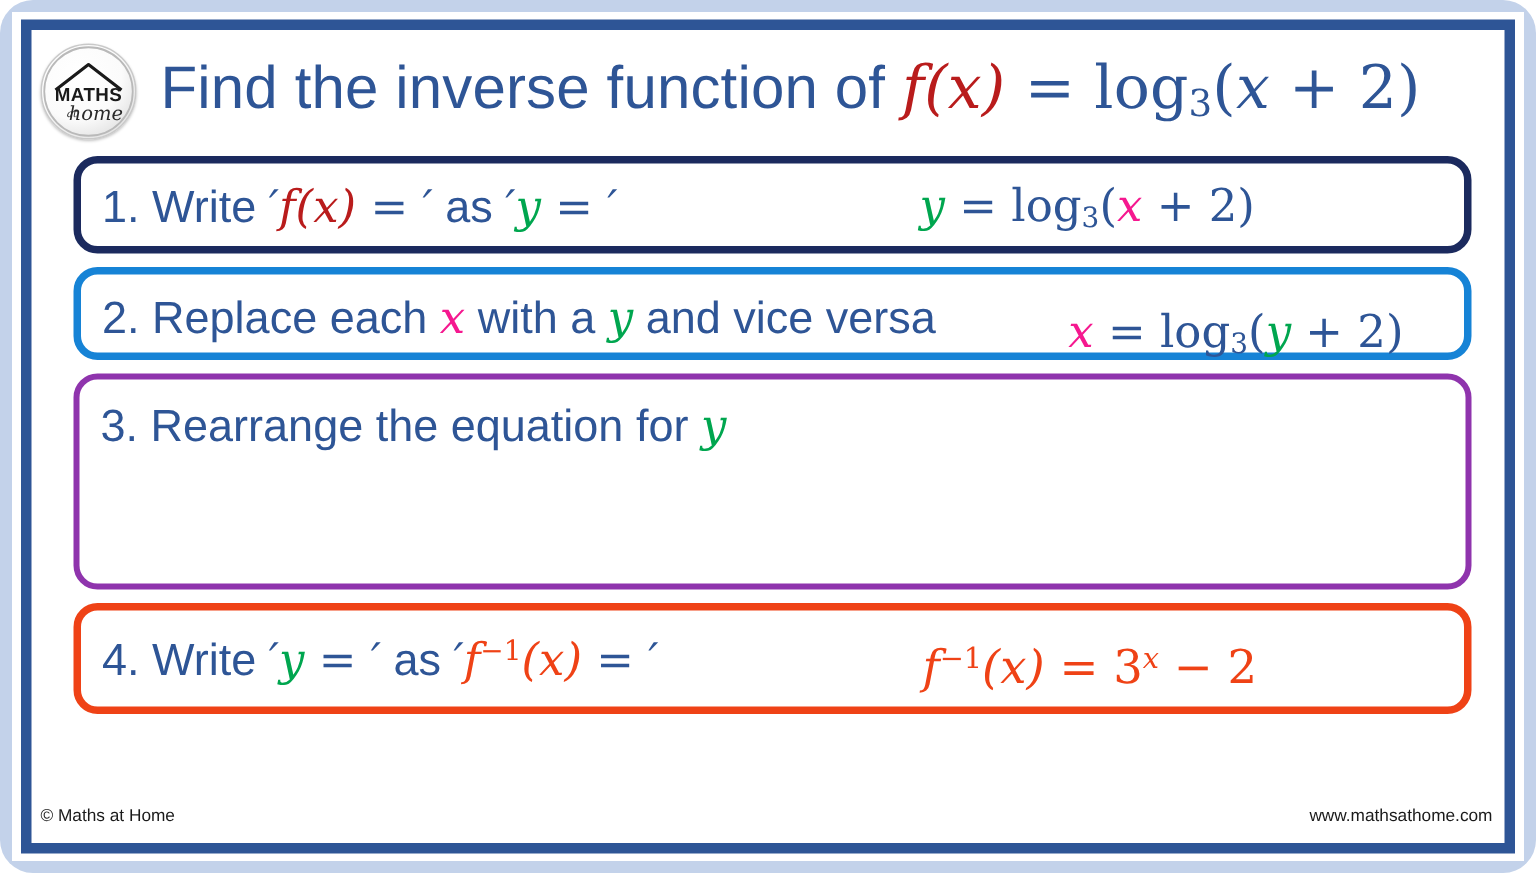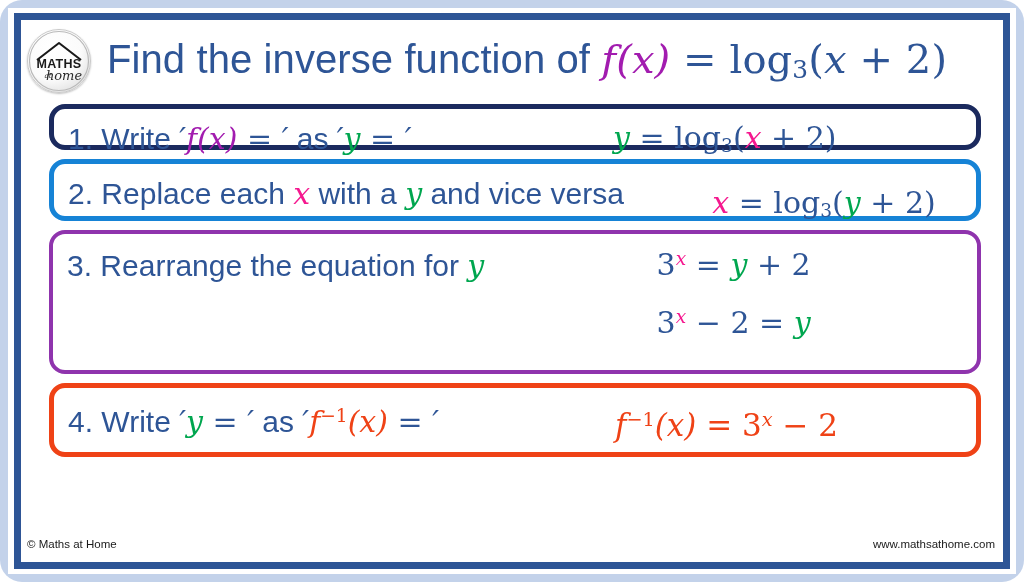--- a/index.html
+++ b/index.html
@@ -76,21 +76,21 @@
     line-height: 1;
   }
   .mathserif {
     font-family: "DejaVu Serif", "Liberation Serif", serif;
     font-style: italic;
   }
   .mathup {
     font-family: "DejaVu Serif", "Liberation Serif", serif;
     font-style: normal;
   }
-  .purple  { color: #a21caf; }
+  .purple  { color: #b91c1c; }
   .green   { color: #00a64f; }
   .pink    { color: #f5188f; }
   .navy    { color: #2e5596; }
   .orange  { color: #ef4216; }
   sub  { font-size: .62em; vertical-align: -.22em; }
   sup  { font-size: .62em; vertical-align: .52em; }
 
   
   #steps {
     position: absolute;
@@ -100,21 +100,21 @@
   }
   .step {
     position: relative;
     box-sizing: border-box;
     background: #ffffff;
     border-radius: 16px;
     margin-bottom: 9px;
     display: flex;
     align-items: flex-start;
   }
-  .step-1 { border: 5px solid #1b2a5e; height: 46px; }
+  .step-1 { border: 5px solid #1b2a5e; height: 65px; }
   .step-2 { border: 5px solid #1683d6; height: 62px; }
   .step-3 { border: 4px solid #8f34ad; height: 144px; }
   .step-4 { border: 5px solid #ef4216; height: 74px; }
 
   .step-label {
     font-size: 30px;
     color: #2e5596;
     white-space: nowrap;
     line-height: 1;
     padding-left: 14px;
@@ -201,28 +201,20 @@
           <div class="eq">
             <span class="mathserif pink">x</span><span class="mathup navy"> = </span><span class="mathup navy">log</span><sub class="mathup navy">3</sub><span class="mathup navy">(</span><span class="mathserif green">y</span><span class="mathup navy"> + 2)</span>
           </div>
         </div>
       </div>
 
       <div class="step step-3">
         <div class="step-label">
           <span>3.</span><span> Rearrange the equation for </span><span class="mathserif green">y</span>
         </div>
-        <div class="step-eqs">
-          <div class="eq eq-a">
-            <span class="mathup navy">3</span><sup class="mathserif pink">x</sup><span class="mathup navy"> = </span><span class="mathserif green">y</span><span class="mathup navy"> + 2</span>
-          </div>
-          <div class="eq eq-b">
-            <span class="mathup navy">3</span><sup class="mathserif pink">x</sup><span class="mathup navy"> − 2 = </span><span class="mathserif green">y</span>
-          </div>
-        </div>
       </div>
 
       <div class="step step-4">
         <div class="step-label">
           <span>4.</span><span> Write </span><span class="mathserif navy">′</span><span class="mathserif green">y</span><span class="mathup navy"> = </span><span class="mathserif navy">′</span><span> as </span><span class="mathserif navy">′</span><span class="mathserif orange">f</span><sup class="mathup orange">−1</sup><span class="mathserif orange">(x)</span><span class="mathup navy"> = </span><span class="mathserif navy">′</span>
         </div>
         <div class="step-eqs">
           <div class="eq orange">
             <span class="mathserif orange">f</span><sup class="mathup orange">−1</sup><span class="mathserif orange">(x)</span><span class="mathup orange"> = 3</span><sup class="mathserif orange">x</sup><span class="mathup orange"> − 2</span>
           </div>

